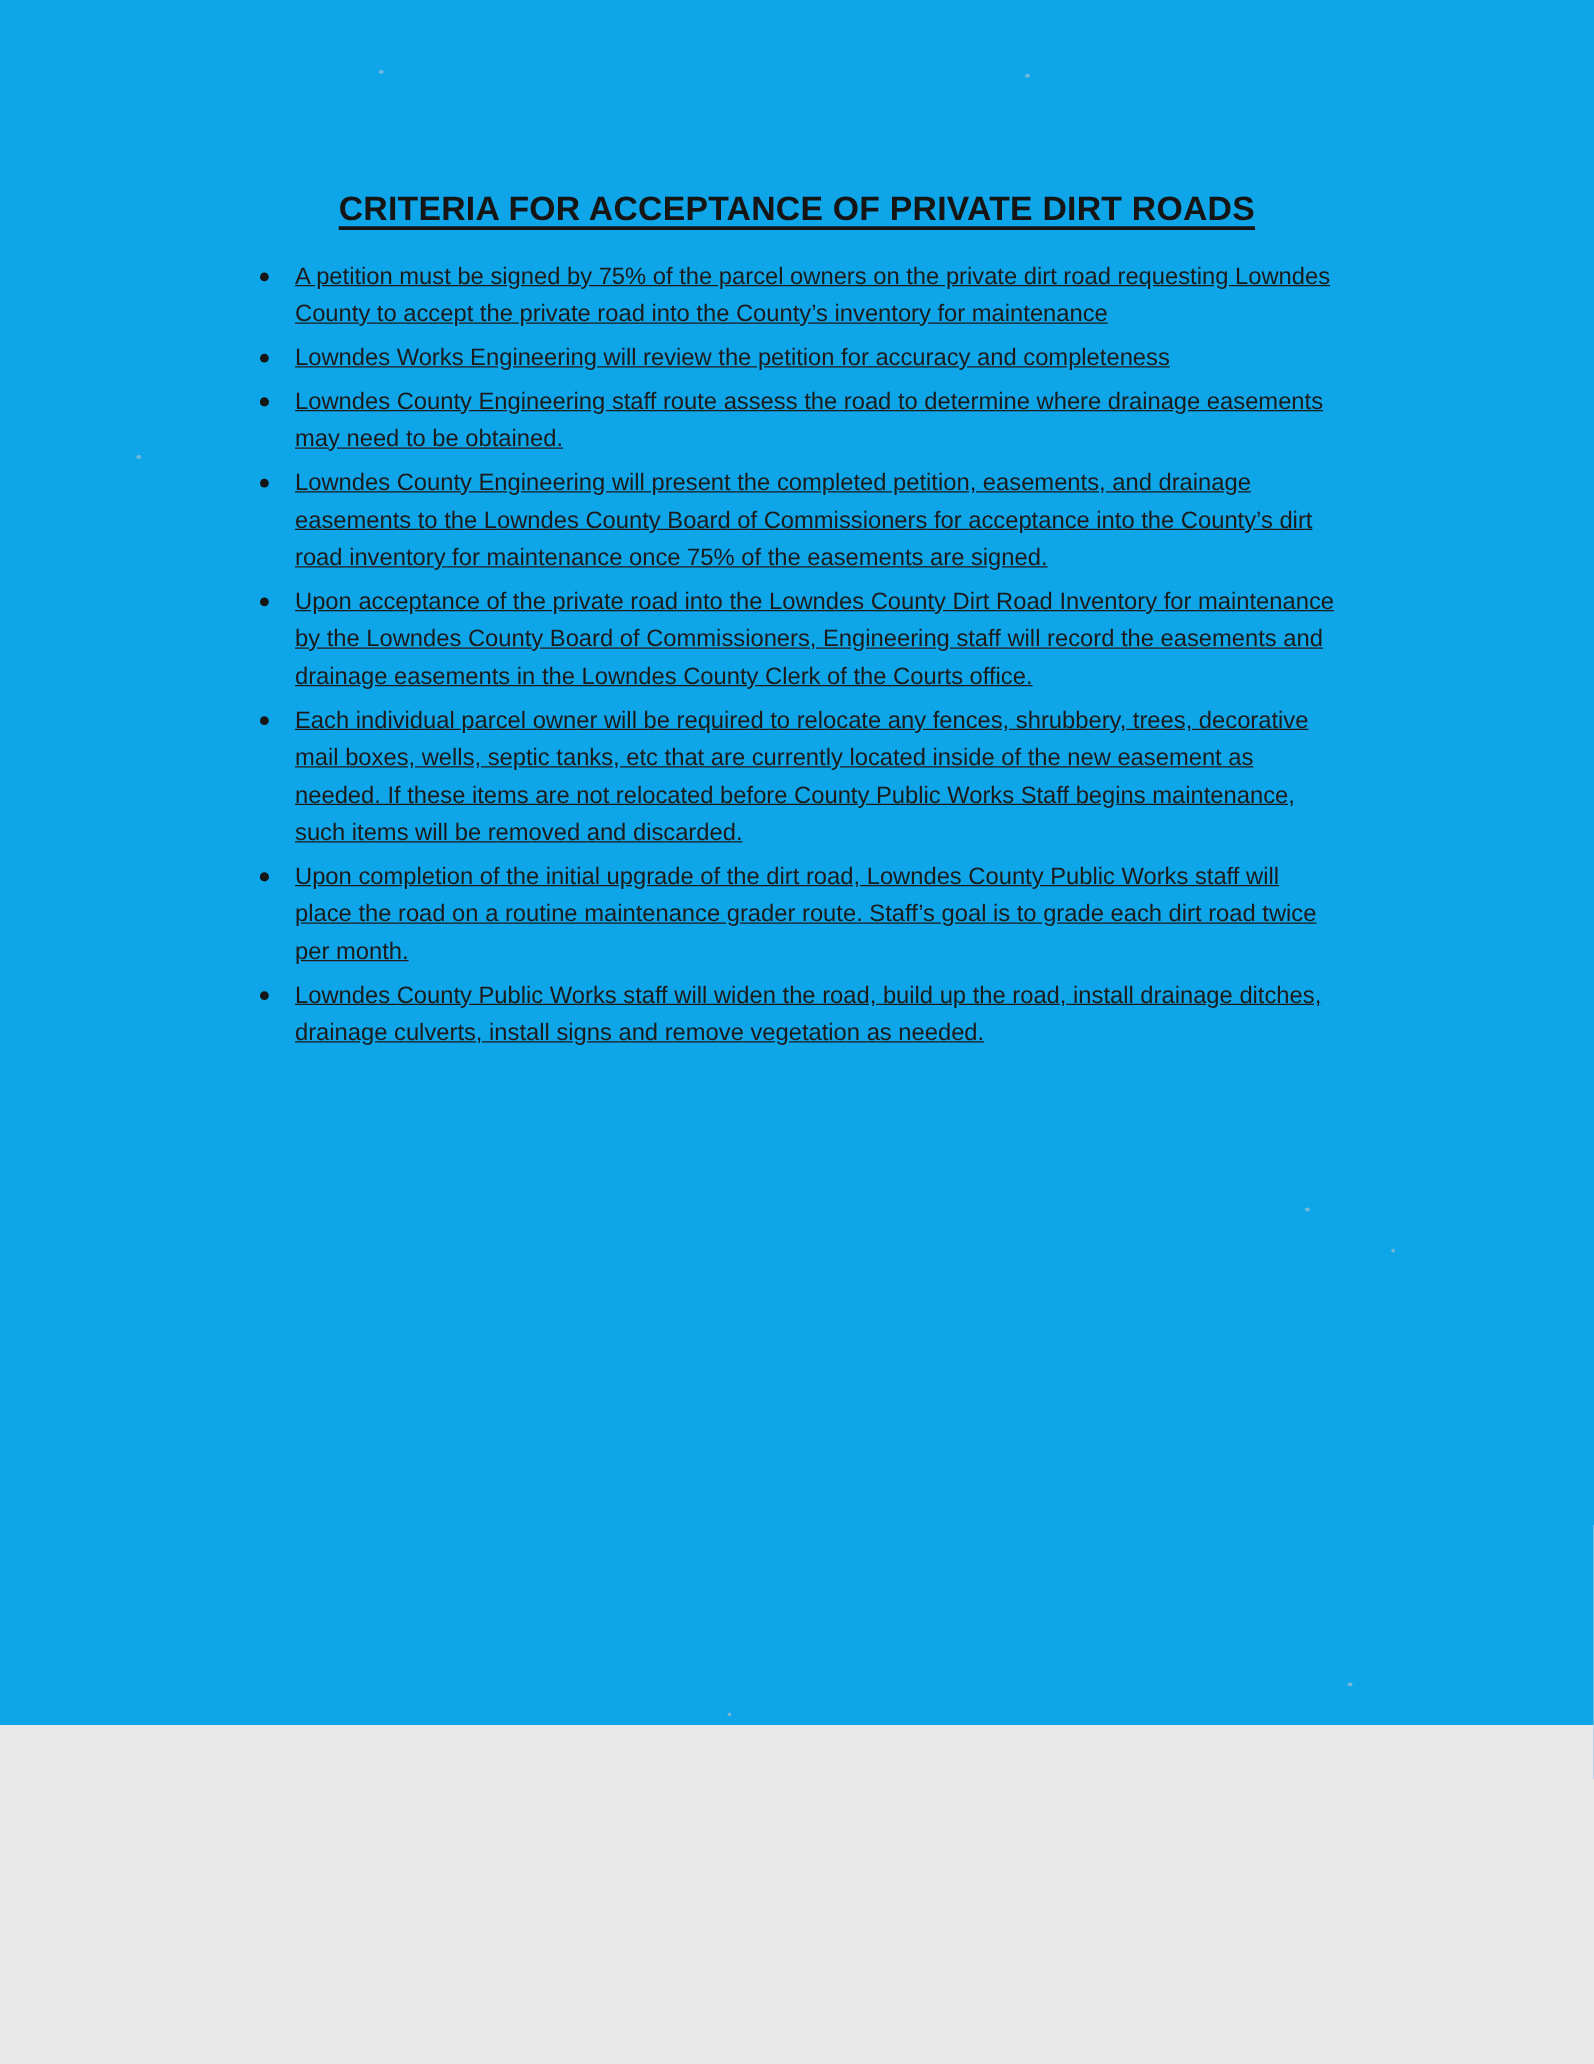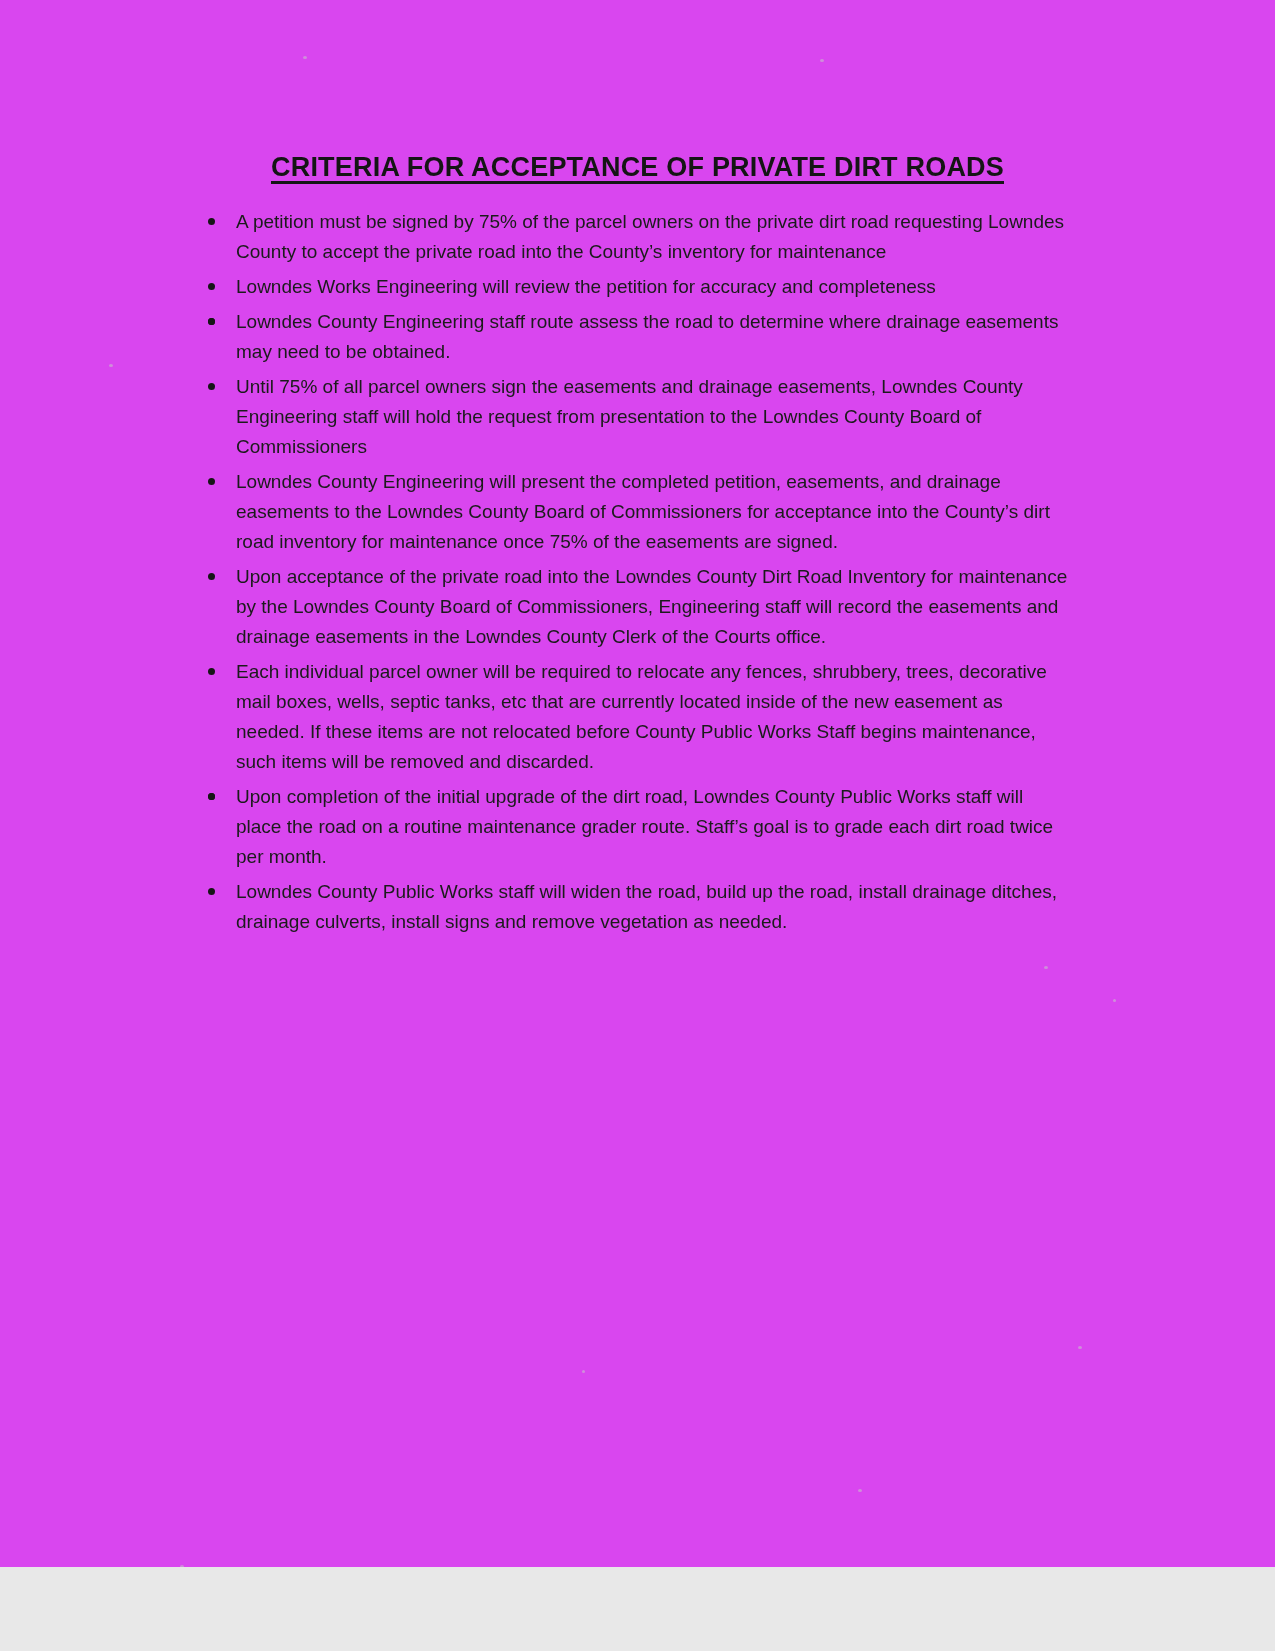--- a/index.html
+++ b/index.html
@@ -3,23 +3,23 @@
 <meta charset="utf-8">
 <style>
   html, body {
     margin: 0;
     padding: 0;
     background: #e8e8e8;
   }
   .page {
     position: relative;
     width: 1275px;
-    height: 1567px;
+    height: 1380px;
     margin: 0 auto;
-    background: #d946ef;
+    background: #0ea5e9;
     overflow: hidden;
     font-family: "Liberation Sans", "DejaVu Sans", sans-serif;
     color: #1c1c1c;
   }
   .content {
     position: absolute;
     top: 152px;
     left: 205px;
     width: 865px;
   }
@@ -31,20 +31,21 @@
     letter-spacing: 0.2px;
     color: #151515;
     text-decoration: underline;
     text-decoration-thickness: 2.5px;
     text-underline-offset: 5px;
   }
   ul.criteria-list {
     margin: 0;
     padding: 0;
     list-style: none;
+    text-decoration: underline;
   }
   ul.criteria-list li {
     position: relative;
     padding-left: 31px;
     margin-bottom: 5px;
     font-size: 19px;
     line-height: 30px;
     color: #1b1b1b;
     text-align: left;
   }
@@ -90,21 +91,20 @@
   <span class="speck s9"></span>
 
   <div class="content">
     <h1 class="doc-title">CRITERIA FOR ACCEPTANCE OF PRIVATE DIRT ROADS</h1>
 
     <ul class="criteria-list">
       <li><span class="dot"></span><span>A petition must be signed by 75% of the parcel owners on the private dirt road requesting Lowndes County to accept the private road into the County’s inventory for maintenance</span></li>
       <li><span class="dot"></span><span>Lowndes Works Engineering will review the petition for accuracy and completeness</span></li>
       <li><span class="dot"></span></li>
       <li><span class="dot"></span><span>Lowndes County Engineering staff route assess the road to determine where drainage easements may need to be obtained.</span></li>
-      <li><span class="dot"></span><span>Until 75% of all parcel owners sign the easements and drainage easements, Lowndes County Engineering staff will hold the request from presentation to the Lowndes County Board of Commissioners</span></li>
       <li><span class="dot"></span><span>Lowndes County Engineering will present the completed petition, easements, and drainage easements to the Lowndes County Board of Commissioners for acceptance into the County’s dirt road inventory for maintenance once 75% of the easements are signed.</span></li>
       <li><span class="dot"></span><span>Upon acceptance of the private road into the Lowndes County Dirt Road Inventory for maintenance by the Lowndes County Board of Commissioners, Engineering staff will record the easements and drainage easements in the Lowndes County Clerk of the Courts office.</span></li>
       <li><span class="dot"></span><span>Each individual parcel owner will be required to relocate any fences, shrubbery, trees, decorative mail boxes, wells, septic tanks, etc that are currently located inside of the new easement as needed.  If these items are not relocated before County Public Works Staff begins maintenance, such items will be removed and discarded.</span></li>
       <li><span class="dot"></span></li>
       <li><span class="dot"></span><span>Upon completion of the initial upgrade of the dirt road, Lowndes County Public Works staff will place the road on a routine maintenance grader route.  Staff’s goal is to grade each dirt road twice per month.</span></li>
       <li><span class="dot"></span><span>Lowndes County Public Works staff will widen the road, build up the road, install drainage ditches, drainage culverts, install signs and remove vegetation as needed.</span></li>
     </ul>
   </div>
 </div>
 

